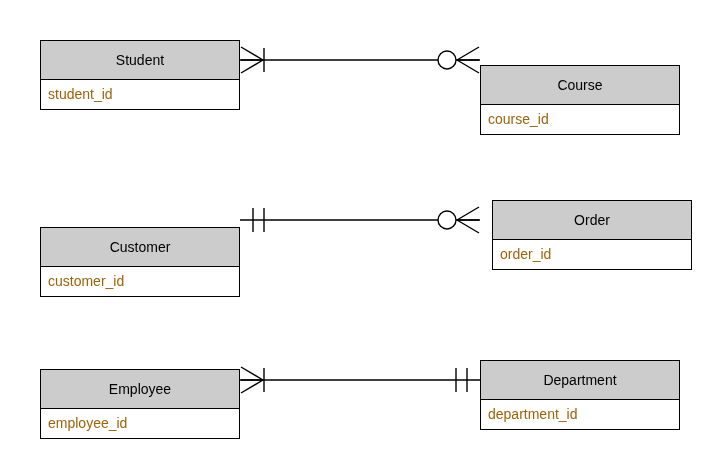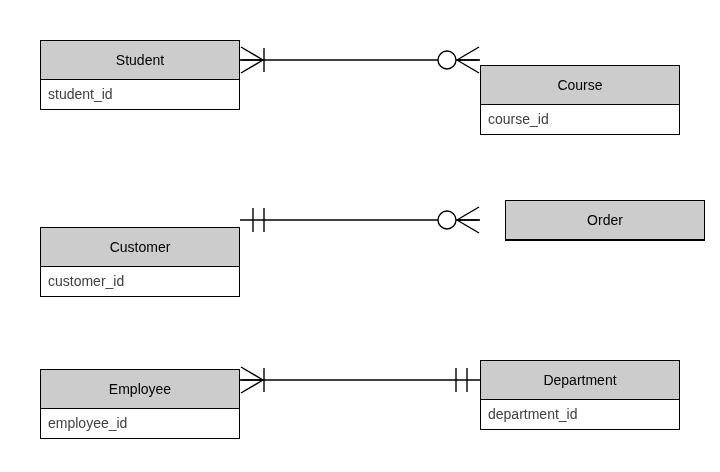--- a/index.html
+++ b/index.html
@@ -45,21 +45,21 @@
     white-space: nowrap;
     overflow: hidden;
   }
   .entity-attr {
     height: 29px;
     line-height: 29px;
     background: #ffffff;
     text-align: left;
     padding-left: 7px;
     font-size: 14px;
-    color: #404040;
+    color: #a16207;
     box-sizing: border-box;
     white-space: nowrap;
     overflow: hidden;
   }
   .conn-line {
     stroke: #000000;
     stroke-width: 1.4;
     fill: none;
   }
   .conn-circle {
@@ -135,22 +135,23 @@
   <div class="entity-box" style="left:480px; top:40px;margin-top:25px;">
     <div class="entity-header">Course</div>
     <div class="entity-attr">course_id</div>
   </div>
 
   <div class="entity-box" style="left:40px; top:200px;margin-top:27px;">
     <div class="entity-header">Customer</div>
     <div class="entity-attr">customer_id</div>
   </div>
 
-  <div class="entity-box" style="left:505px; top:200px;">
+  <div class="entity-box" style="left:492px; top:200px;">
     <div class="entity-header">Order</div>
+    <div class="entity-attr">order_id</div>
   </div>
 
   <div class="entity-box" style="left:40px; top:369px;">
     <div class="entity-header">Employee</div>
     <div class="entity-attr">employee_id</div>
   </div>
 
   <div class="entity-box" style="left:480px; top:360px;">
     <div class="entity-header">Department</div>
     <div class="entity-attr">department_id</div>

